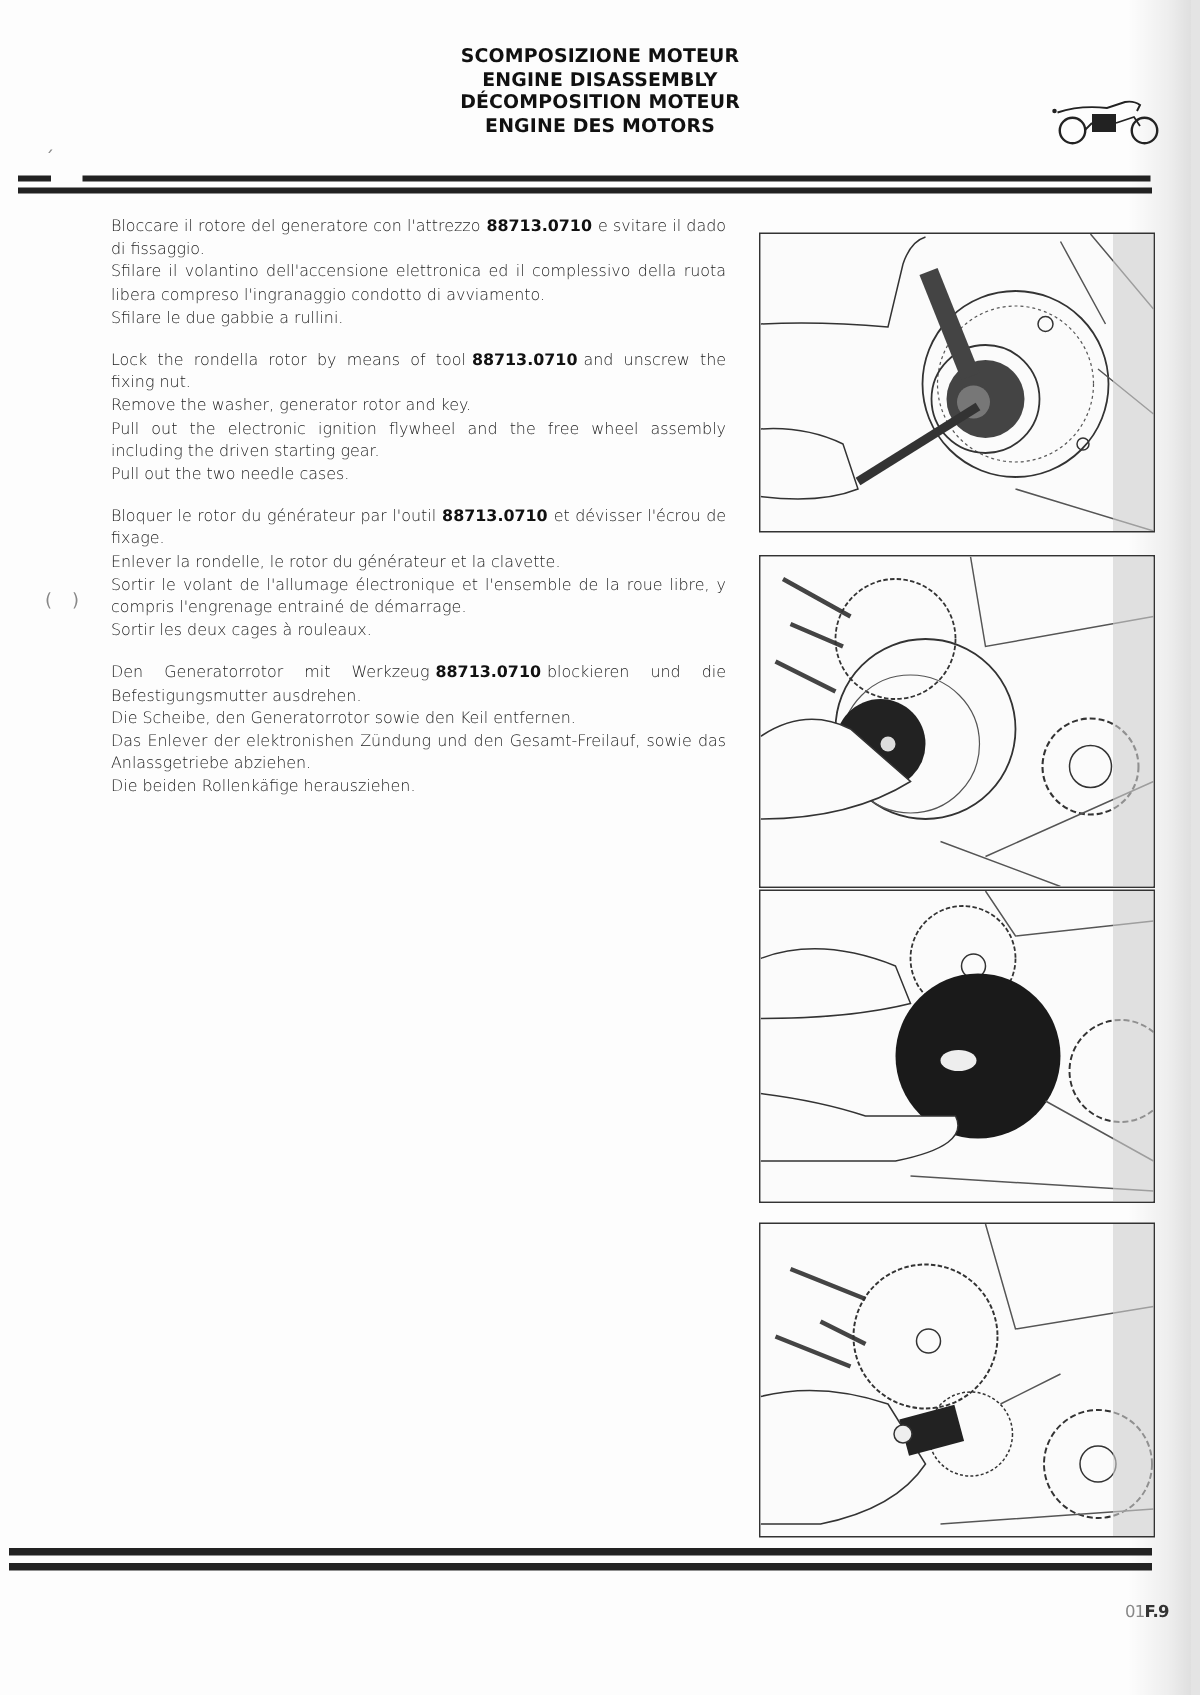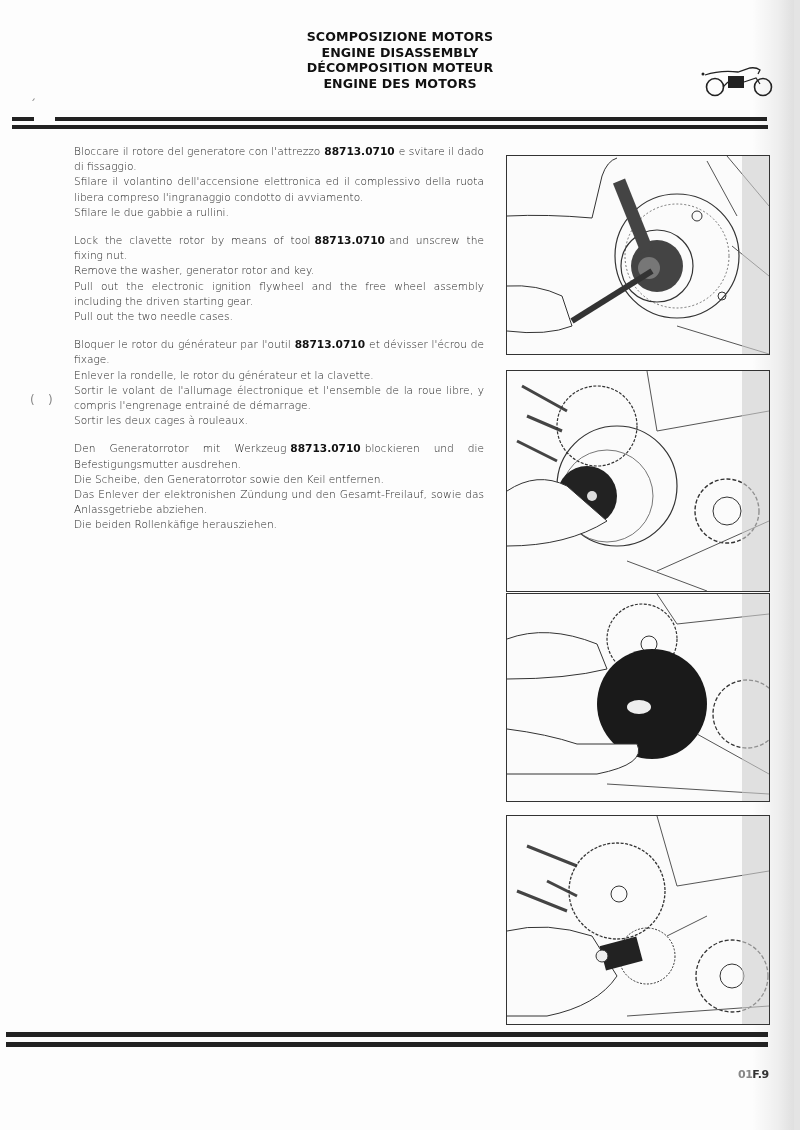--- a/index.html
+++ b/index.html
@@ -14,31 +14,31 @@
   .moto { position:absolute; left:700px; top:56px; width:80px; height:44px; }
   .rule { position:absolute; background:#222; }
   .text { position:absolute; left:74px; width:410px; font-family:"DejaVu Sans", sans-serif;
     font-size:10.6px; line-height:15.2px; color:#222; font-weight:300; }
   .para { margin:0 0 13px 0; }
   .para p { margin:0; text-align:justify; text-align-last:left; }
   .tool { font-weight:bold; color:#111; padding:0 4px; }
   .fig { position:absolute; left:506px; width:262px; border:1.4px solid #333; background:#fbfbfb; overflow:hidden; }
   .fig svg { width:100%; height:100%; display:block; }
   .pagenum { position:absolute; left:738px; top:1068px; font-weight:bold; font-size:11px; color:#333; letter-spacing:-0.5px; }
-  .pagenum .muted { color:#888; font-weight:bold; }
+  .pagenum .muted { color:#888; font-weight:normal;margin-left:12px; }
   .mark { position:absolute; color:#888; font-size:12px; }
 </style>
 </head>
 <body>
 
 <div class="speckle-right"></div>
 <div class="scan-edge"></div>
 
 <div class="title">
-  <div>SCOMPOSIZIONE MOTORS</div>
+  <div>SCOMPOSIZIONE MOTEUR</div>
   <div>ENGINE DISASSEMBLY</div>
   <div>DÉCOMPOSITION MOTEUR</div>
   <div>ENGINE DES MOTORS</div>
 </div>
 
 <div class="moto">
   <svg viewBox="0 0 80 44" width="80" height="44">
     <path d="M5 19 Q20 14 38 16 L50 12 Q56 11 60 14 L58 18" fill="none" stroke="#222" stroke-width="1.3"></path>
     <circle cx="3" cy="18" r="1.5" fill="#222"></circle>
     <rect x="28" y="20" width="16" height="12" fill="#222"></rect>
@@ -53,21 +53,21 @@
 <div class="rule" style="left:12px; top:125px; width:756px; height:4px;"></div>
 <div class="mark" style="left:30px; top:98px;">ˊ</div>
 
 <div class="text" style="top:144px;">
   <div class="para">
     <p><span>Bloccare il rotore del generatore con l'attrezzo</span><span class="tool">88713.0710</span><span>e svitare il dado di fissaggio.</span></p>
     <p>Sfilare il volantino dell'accensione elettronica ed il complessivo della ruota libera compreso l'ingranaggio condotto di avviamento.</p>
     <p>Sfilare le due gabbie a rullini.</p>
   </div>
   <div class="para">
-    <p><span>Lock the clavette rotor by means of tool</span><span class="tool">88713.0710</span><span>and unscrew the fixing nut.</span></p>
+    <p><span>Lock the rondella rotor by means of tool</span><span class="tool">88713.0710</span><span>and unscrew the fixing nut.</span></p>
     <p>Remove the washer, generator rotor and key.</p>
     <p>Pull out the electronic ignition flywheel and the free wheel assembly including the driven starting gear.</p>
     <p>Pull out the two needle cases.</p>
   </div>
   <div class="para">
     <p><span>Bloquer le rotor du générateur par l'outil</span><span class="tool">88713.0710</span><span>et dévisser l'écrou de fixage.</span></p>
     <p>Enlever la rondelle, le rotor du générateur et la clavette.</p>
     <p>Sortir le volant de l'allumage électronique et l'ensemble de la roue libre, y compris l'engrenage entrainé de démarrage.</p>
     <p>Sortir les deux cages à rouleaux.</p>
   </div>

